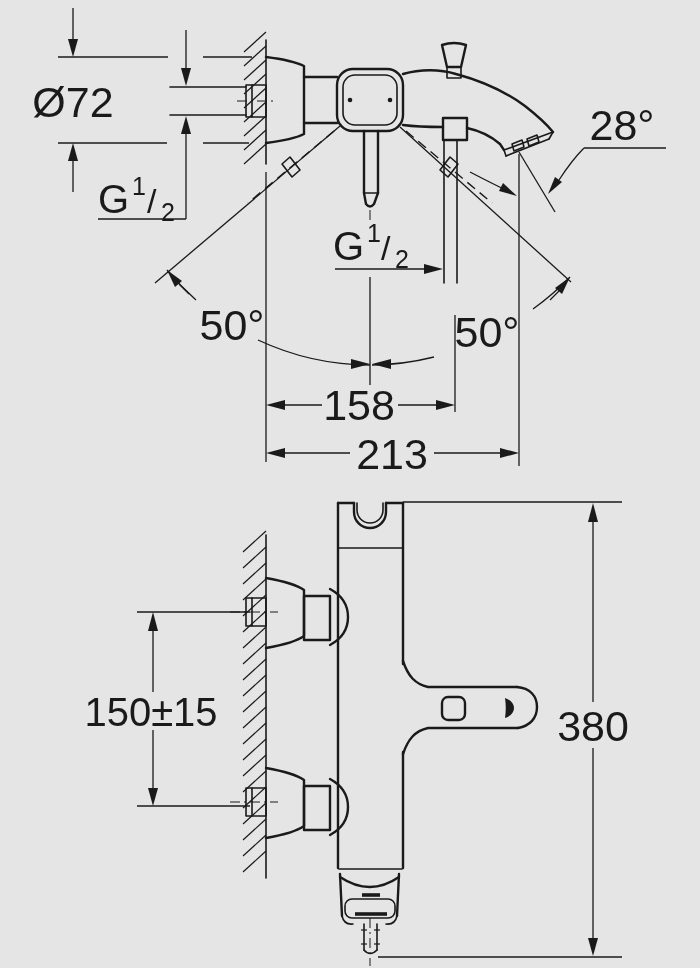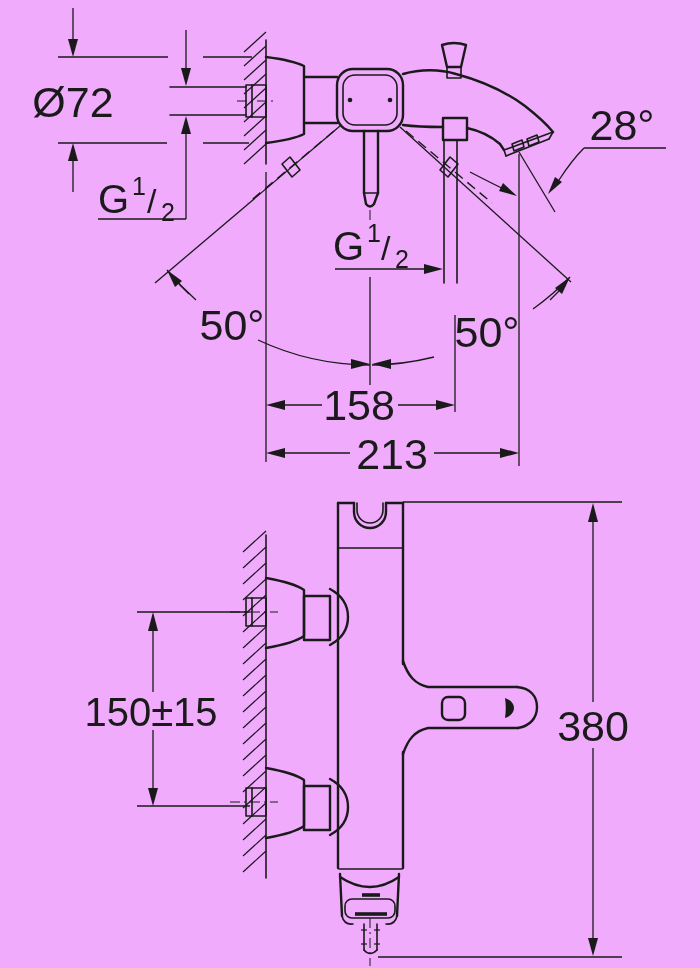--- a/index.html
+++ b/index.html
@@ -1,16 +1,16 @@
 <!DOCTYPE html>
 <html><head>
 <meta charset="utf-8">
 <style>
   html,body{margin:0;padding:0;background:#ffffff;}
-  .page{width:700px;height:968px;background:#f0abfc;position:relative;font-family:"Liberation Sans",sans-serif;}
+  .page{width:700px;height:968px;background:#e5e5e5;position:relative;font-family:"Liberation Sans",sans-serif;}
   svg{display:block;}
   .outline{fill:none;stroke:#1a1a1a;stroke-width:2.4;stroke-linecap:round;stroke-linejoin:round;}
   .outline-thin{fill:none;stroke:#1a1a1a;stroke-width:1.6;stroke-linecap:round;stroke-linejoin:round;}
   .dim{fill:none;stroke:#1a1a1a;stroke-width:1.3;}
   .hatch{fill:none;stroke:#1a1a1a;stroke-width:1.2;}
   .dash{fill:none;stroke:#1a1a1a;stroke-width:1.4;stroke-dasharray:10 6;}
   .dashdot{fill:none;stroke:#1a1a1a;stroke-width:1;stroke-dasharray:10 4 2 4;}
   .arrow{fill:#1a1a1a;stroke:none;}
   .thick{fill:none;stroke:#1a1a1a;stroke-width:3.6;}
   .solidfill{fill:#1a1a1a;stroke:none;}

